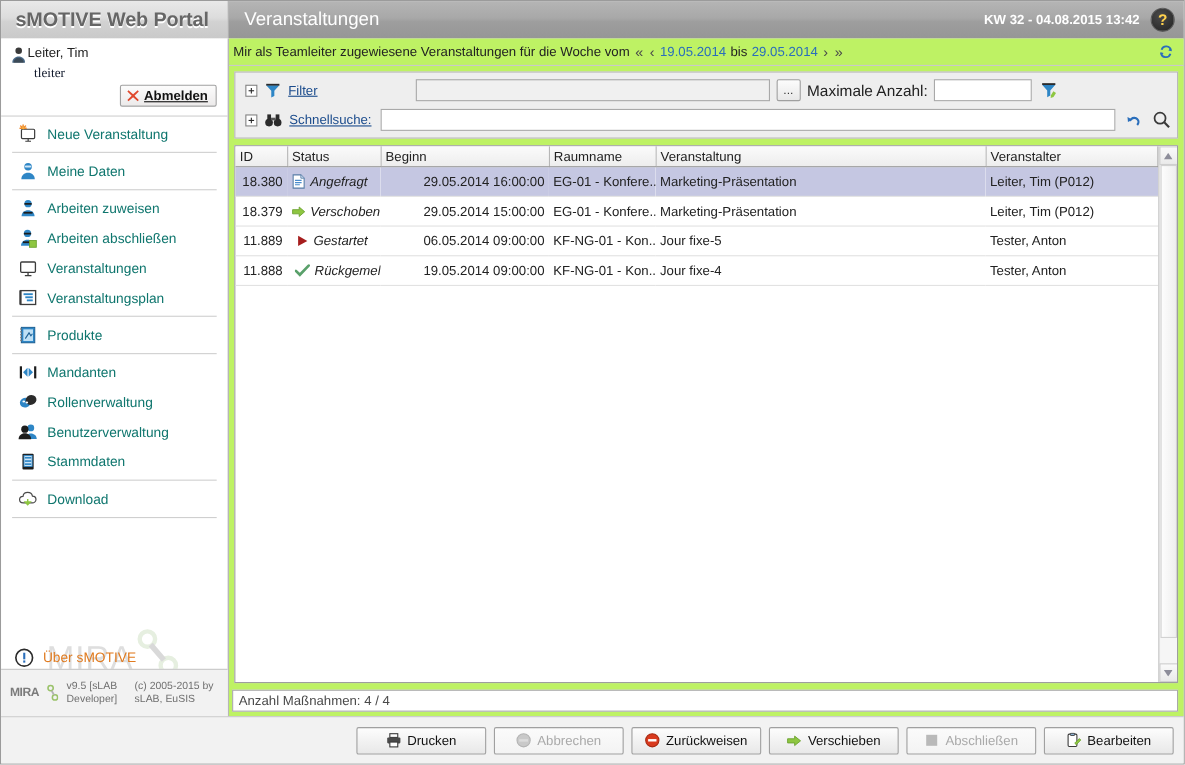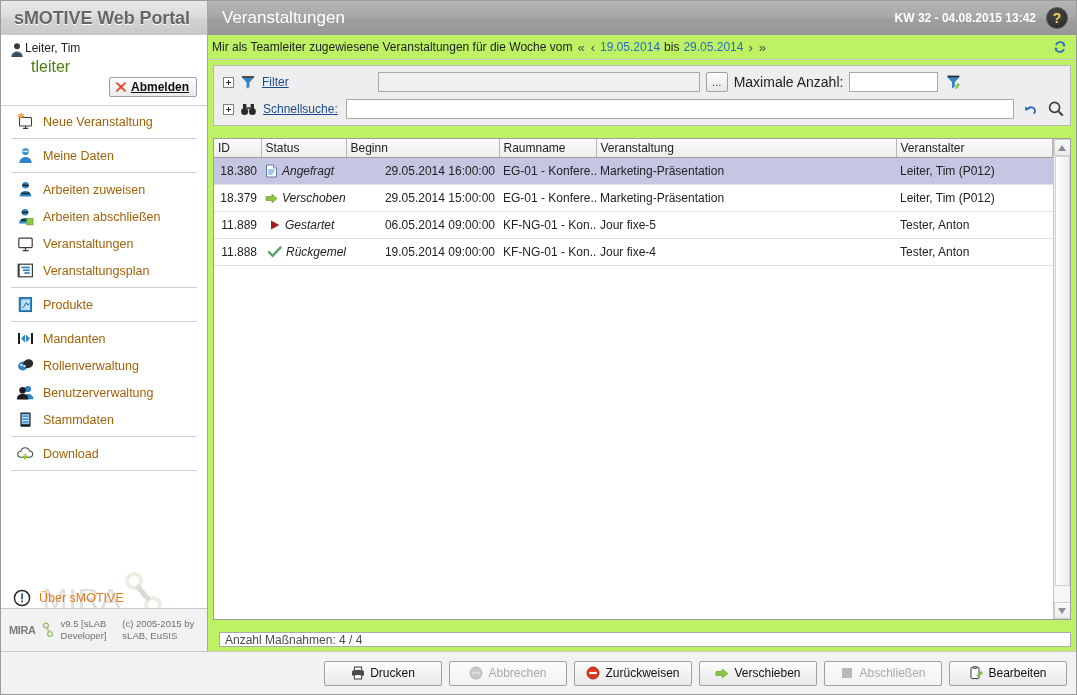--- a/index.html
+++ b/index.html
@@ -58,42 +58,42 @@
     width: 207px; flex: 0 0 207px;
     background: #ffffff;
     border-right: 1px solid #a6a6a6;
     display: flex; flex-direction: column;
     position: relative;
   }
   .user-block { padding: 6px 8px 6px 8px; }
   .user-row { display: flex; align-items: flex-start; }
   .user-icon { width: 16px; height: 16px; flex: 0 0 16px; margin-top: 1px; }
   .user-name { font-size: 12px; color: #222; line-height: 15px; }
-  .user-login { font-size: 16px; color: #4d7c0f; line-height: 17px; padding-left: 22px; }
+  .user-login { font-size: 12px; color: #0f172a; line-height: 17px; padding-left: 22px; font-family: Liberation Serif, serif; }
   .logout-wrap { display: flex; justify-content: flex-end; margin-top: 2px; padding-right: 2px;}
   .btn-logout {
     display: inline-flex; align-items: center; gap: 4px;
     background: linear-gradient(to bottom, #fcfcfc, #eceaea);
     border: 1px solid #a0a0a0; border-radius: 2px;
     padding: 2px 7px 2px 5px;
     font-size: 12px; color: #111; cursor: pointer;
   }
   .btn-logout .lbl { text-decoration: underline; font-weight: bold;}
   .sep { height: 1px; background: #cfcfcf; margin: 3px 10px; }
   .sep-user { height: 1px; background: #cfcfcf; margin: 2px 0 0 0; }
 
   .nav { padding: 2px 0 0 0; }
   .nav-group { padding: 0 10px; }
   .nav-item {
     display: flex; align-items: center; gap: 8px;
     padding: 4px 0 4px 5px;
     cursor: pointer;
   }
   .nav-ico { width: 19px; height: 19px; flex: 0 0 19px; display:flex; align-items:center; justify-content:center;}
-  .nav-lbl { font-size: 12.5px; color: #a16207; }
+  .nav-lbl { font-size: 12.5px; color: #0f766e; }
 
   .watermark {
     position: absolute; left: 0; right: 0; top: 540px;
     display: flex; align-items: center; justify-content: center;
     pointer-events: none;
   }
   .wm-text { font-size: 30px; color: #dedede; letter-spacing: 1px; font-family:"Liberation Sans",sans-serif;}
 
   .about-row {
     position: absolute; left: 0; right: 0; bottom: 44px;
@@ -158,21 +158,21 @@
     border: 1px solid #a0a0a0; border-radius: 2px;
     background: linear-gradient(to bottom,#fcfcfc,#e8e8e8);
     font-size: 11px; color:#333; cursor:pointer;
     display:flex; align-items:center; justify-content:center;
   }
   .max-lbl { font-size: 14px; color: #222; white-space: nowrap; }
   .icon-btn { width: 20px; height: 20px; display:flex; align-items:center; justify-content:center; cursor:pointer;}
 
   
   .grid-wrap {
-    margin: 8px 5px; flex: 1; min-height: 0;
+    margin: 2px 5px; flex: 1; min-height: 0;
     border: 1px solid #9e9e9e; background: #fff;
     display: flex; flex-direction: column;
     overflow: hidden;
     align-items: flex-end;
   }
   .grid-scroll { flex: 1; display: flex; min-height: 0; }
   .grid-main { flex: 1; min-width: 0; display:flex; flex-direction:column; }
   table.grid { border-collapse: collapse; width: 100%; table-layout: fixed; }
   table.grid th {
     background: linear-gradient(to bottom, #fbfbfb 0%, #ededed 100%);
@@ -201,21 +201,21 @@
     width: 17px; height: 17px; flex: 0 0 17px;
     background: linear-gradient(to bottom,#fafafa,#eaeaea);
     border: 1px solid #cfcfcf;
     display:flex; align-items:center; justify-content:center;
     cursor:pointer;
   }
   .sb-track { flex:1; width: 15px; background:#f6f6f6; }
   .sb-thumb { width: 15px; height: 430px; background: linear-gradient(to right,#fdfdfd,#efefef); border:1px solid #d2d2d2; }
 
   .count-bar {
-    margin: 4px 5px 4px 11px; height: 15px;
+    margin: 4px 5px 4px 3px; height: 20px;
     border: 1px solid #a9a9a9; background: #fff;
     display: flex; align-items: center; padding: 0 5px;
     font-size: 12px; color: #4a4a4a;
   }
 
   
   .footer {
     height: 43px; flex: 0 0 43px;
     border-top: 1px solid #c8c8c8;
     background: #f2f2f2;

